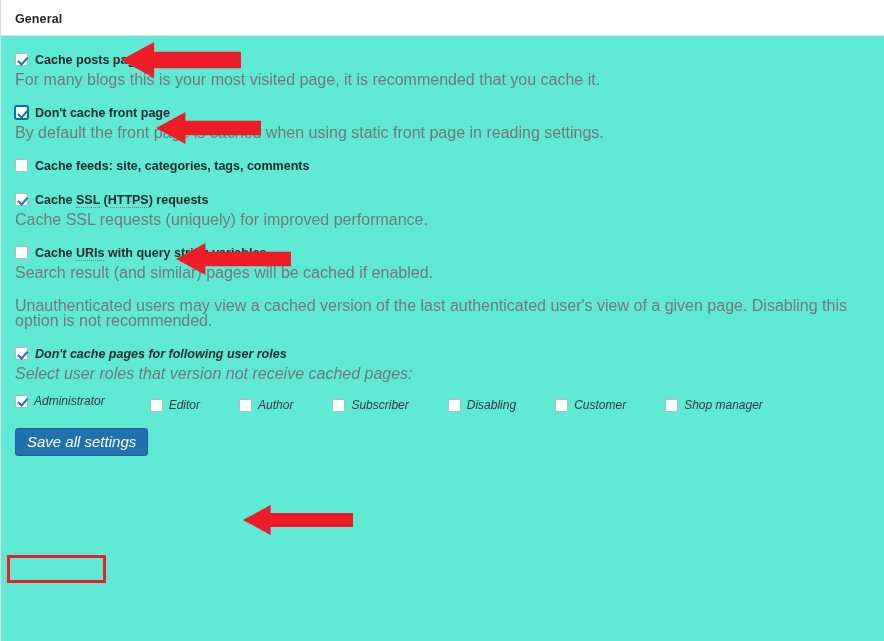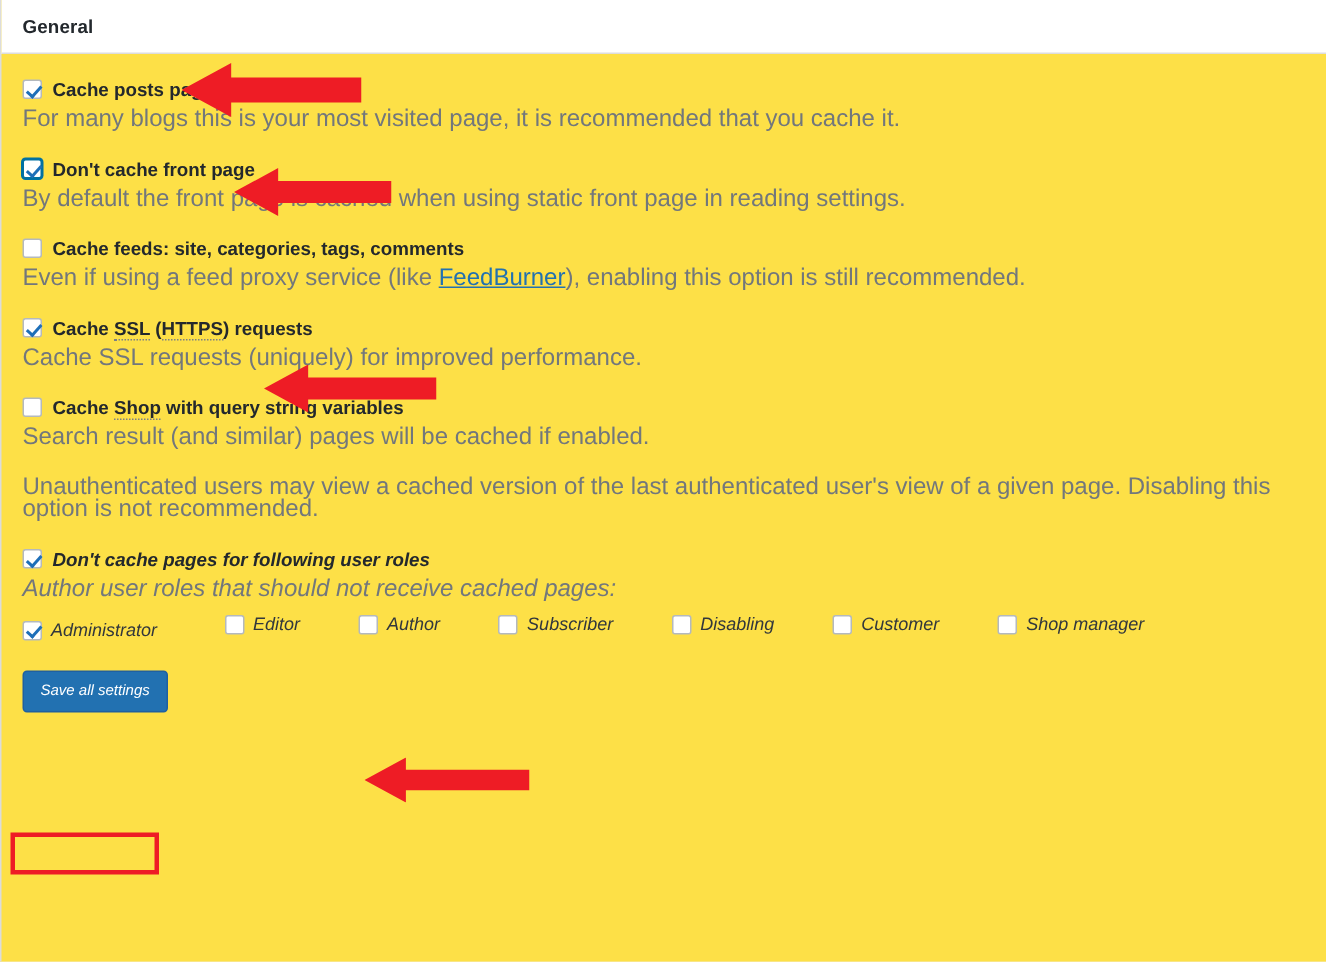--- a/index.html
+++ b/index.html
@@ -12,21 +12,21 @@
     height: 641px;
     overflow: hidden;
     font-family: "Liberation Sans", sans-serif;
     -webkit-font-smoothing: antialiased;
   }
 
   .panel {
     position: relative;
     width: 884px;
     height: 641px;
-    background: #fde047;
+    background: #5eead4;
     border-left: 1px solid #dcdcdc;
     box-sizing: border-box;
   }
 
   
   .panel-header {
     height: 36px;
     line-height: 36px;
     padding-left: 14px;
     border-bottom: 1px solid #dddddd;
@@ -110,21 +110,21 @@
   .desc a {
     color: #2271b1;
     text-decoration: underline;
   }
 
   
   .roles-wrap {
     position: relative;
     margin-top: 9px;
     display: flex;
-    align-items: flex-start;
+    align-items: flex-end;
     flex-wrap: nowrap;
   }
   .role {
     display: flex;
     align-items: center;
     margin-right: 22px;
     white-space: nowrap;
     padding-left: 17px;
   }
   .role .cb { margin-top: 0; margin-right: 6px; }
@@ -147,21 +147,21 @@
     pointer-events: none;
   }
 
   
   .save-btn {
     margin-top: 16px;
     display: inline-block;
     background: #2271b1;
     border: 1px solid #2060a0;
     color: #ffffff;
-    font-size: 10px;
+    font-size: 15px;
     padding: 6px 11px 7px 11px;
     border-radius: 3px;
     cursor: pointer;
     line-height: 13px;
   }
 
   
   .arrow {
     position: absolute;
     pointer-events: none;
@@ -190,43 +190,42 @@
           <span class="cb checked focused"></span>
           <span class="opt-label">Don't cache front page</span>
         </div>
         <div class="desc">By default the front page is cached when using static front page in reading settings.</div>
       </div>
       <div class="setting-row">
         <div class="opt-line">
           <span class="cb"></span>
           <span class="opt-label">Cache feeds: site, categories, tags, comments</span>
         </div>
-        <div class="desc">Even if using a feed proxy service (like <a href="#">FeedBurner</a>), enabling this option is still recommended.</div>
       </div>
       <div class="setting-row">
         <div class="opt-line">
           <span class="cb checked"></span>
           <span class="opt-label"><span>Cache </span><span class="abbr">SSL</span><span> (</span><span class="abbr">HTTPS</span><span>) requests</span></span>
         </div>
         <div class="desc">Cache SSL requests (uniquely) for improved performance.</div>
       </div>
       <div class="setting-row">
         <div class="opt-line">
           <span class="cb"></span>
-          <span class="opt-label"><span>Cache </span><span class="abbr">Shop</span><span> with query string variables</span></span>
+          <span class="opt-label"><span>Cache </span><span class="abbr">URIs</span><span> with query string variables</span></span>
         </div>
         <div class="desc">Search result (and similar) pages will be cached if enabled.</div>
       </div>
       <div class="setting-row">
         <div class="desc">Unauthenticated users may view a cached version of the last authenticated user's view of a given page. Disabling this option is not recommended.</div>
       </div>
       <div class="setting-row tight"><div class="opt-line">
           <span class="cb checked"></span>
           <span class="opt-label">Don't cache pages for following user roles</span>
-        </div><div class="desc">Author user roles that should not receive cached pages:</div><div class="roles-wrap">
+        </div><div class="desc">Select user roles that version not receive cached pages:</div><div class="roles-wrap">
           <span class="role first">
             <span class="cb checked"></span>
             <span class="role-label">Administrator</span>
           </span>
           <span class="role">
             <span class="cb"></span>
             <span class="role-label">Editor</span>
           </span>
           <span class="role">
             <span class="cb"></span>

